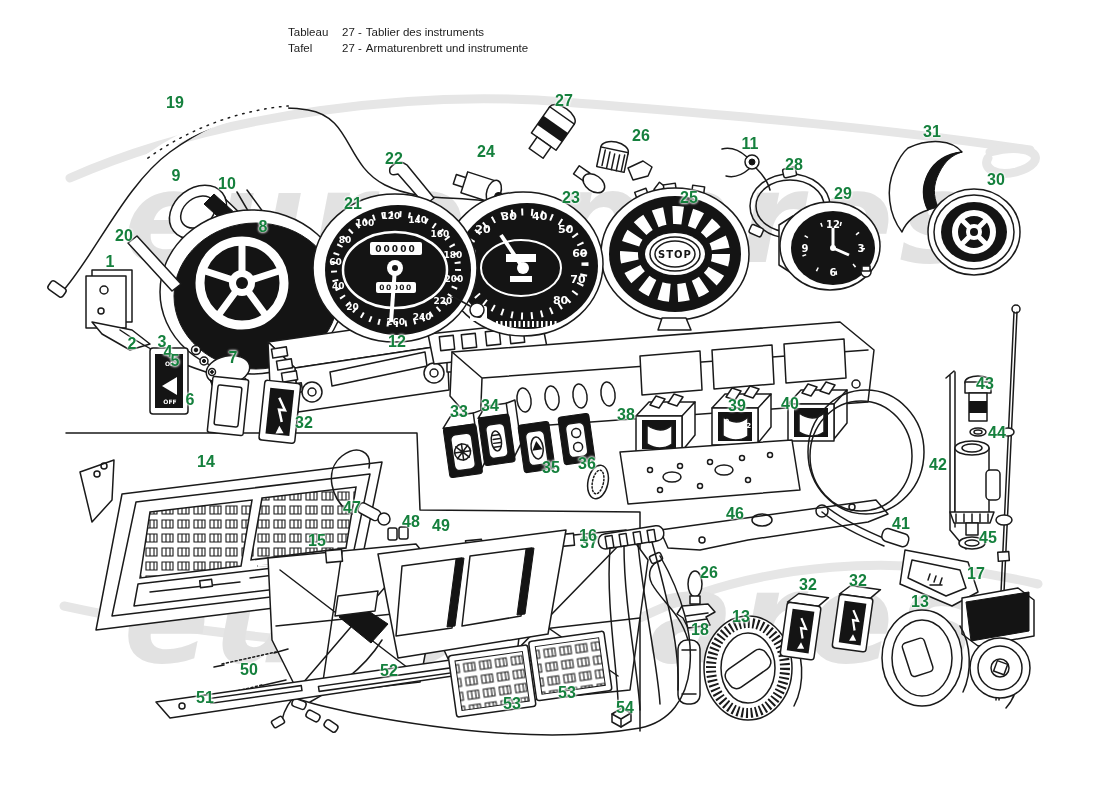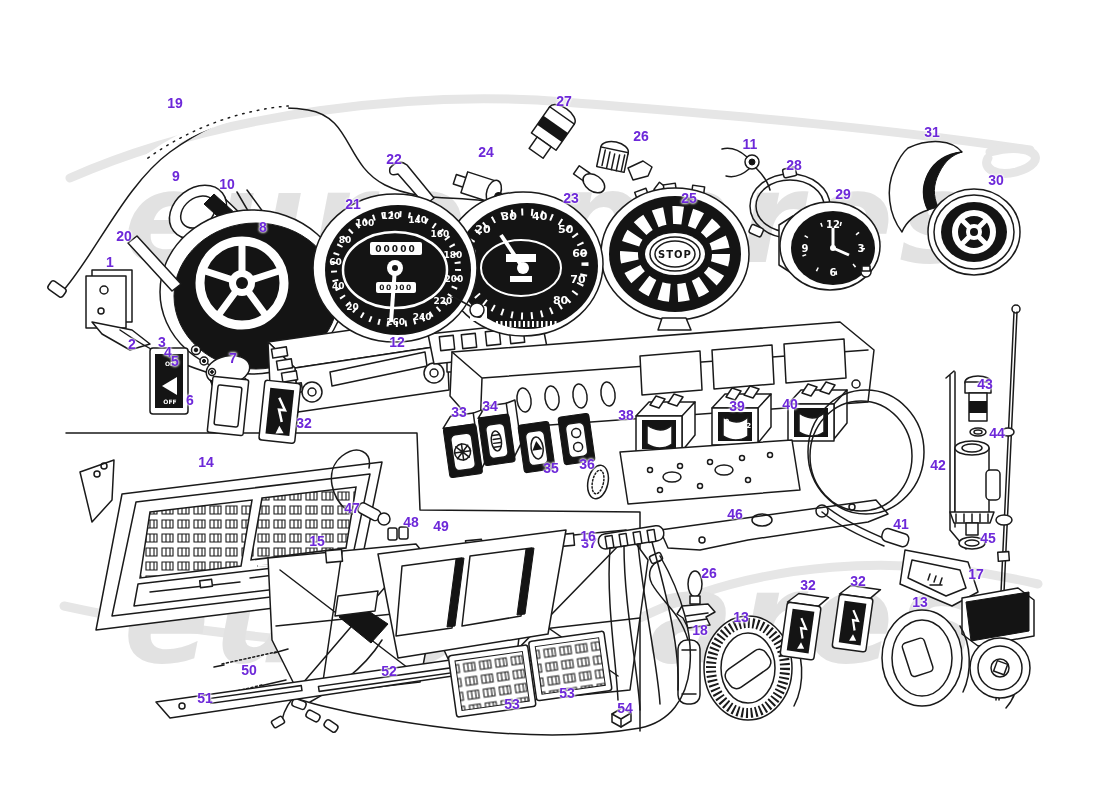--- a/index.html
+++ b/index.html
@@ -5,37 +5,45 @@
   html,body{margin:0;padding:0;background:#fff;}
   .stage{position:relative;width:1100px;height:800px;background:#ffffff;overflow:hidden;
          font-family:"Liberation Sans",sans-serif;}
   .hdr{position:absolute;top:24px;font-size:11.5px;color:#1c1c1c;line-height:16px;white-space:nowrap;}
   .hdr .hname{display:inline-block;width:54px;}
   .hdr .hnum{display:inline-block;margin-right:4px;}
   #hdr-left{left:38px;}
   #hdr-right{left:288px;}
   #art{position:absolute;left:0;top:0;}
   #labels{position:absolute;left:0;top:0;width:1100px;height:800px;pointer-events:none;}
-  .plabel{position:absolute;transform:translate(-50%,-50%);font-weight:bold;font-size:14px;color:#6d28d9;
+  .plabel{position:absolute;transform:translate(-50%,-50%);font-weight:bold;font-size:16px;color:#15803d;
           text-shadow:0 0 3px #fff,0 0 3px #fff,0 0 2px #fff;}
   .k{fill:none;stroke:#1a1a1a;stroke-width:1.5;stroke-linecap:round;stroke-linejoin:round;}
   .w{fill:#ffffff;stroke:#1a1a1a;stroke-width:1.5;stroke-linejoin:round;}
   .d{fill:#141414;stroke:#141414;}
   .gnum{fill:#fff;font-family:"DejaVu Sans",sans-serif;font-weight:bold;text-anchor:middle;}
   .dtxt{fill:#141414;font-family:"DejaVu Sans",sans-serif;font-weight:bold;text-anchor:middle;}
   .wtxt{fill:#ffffff;font-family:"DejaVu Sans",sans-serif;font-weight:bold;text-anchor:middle;}
   .wm{fill:#e2e2e2;font-family:"DejaVu Sans",sans-serif;font-weight:bold;font-style:italic;
       font-size:126px;letter-spacing:6px;text-anchor:middle;}
   .swoosh{fill:none;stroke:#e6e6e6;stroke-width:9;stroke-linecap:round;}
 </style>
 </head>
 <body>
 
 <div class="stage">
 
+  <div class="hdr" id="hdr-right">
+    <div>
+      <span class="hname">Tableau</span><span class="hnum">27 -</span><span>Tablier des instruments</span>
+    </div>
+    <div>
+      <span class="hname">Tafel</span><span class="hnum">27 -</span><span>Armaturenbrett und instrumente</span>
+    </div>
+  </div>
 
   <svg id="art" width="1100" height="800" viewBox="0 0 1100 800">
     <defs>
       <pattern id="cells" width="16" height="14" patternUnits="userSpaceOnUse">
         <rect width="16" height="14" fill="#fff"></rect>
         <path d="M2,2 h11 v8 h-11 z M6,2 v8 M10,2 v8" stroke="#1a1a1a" fill="none" stroke-width="1.1"></path>
       </pattern>
     </defs>
 
     <g>

